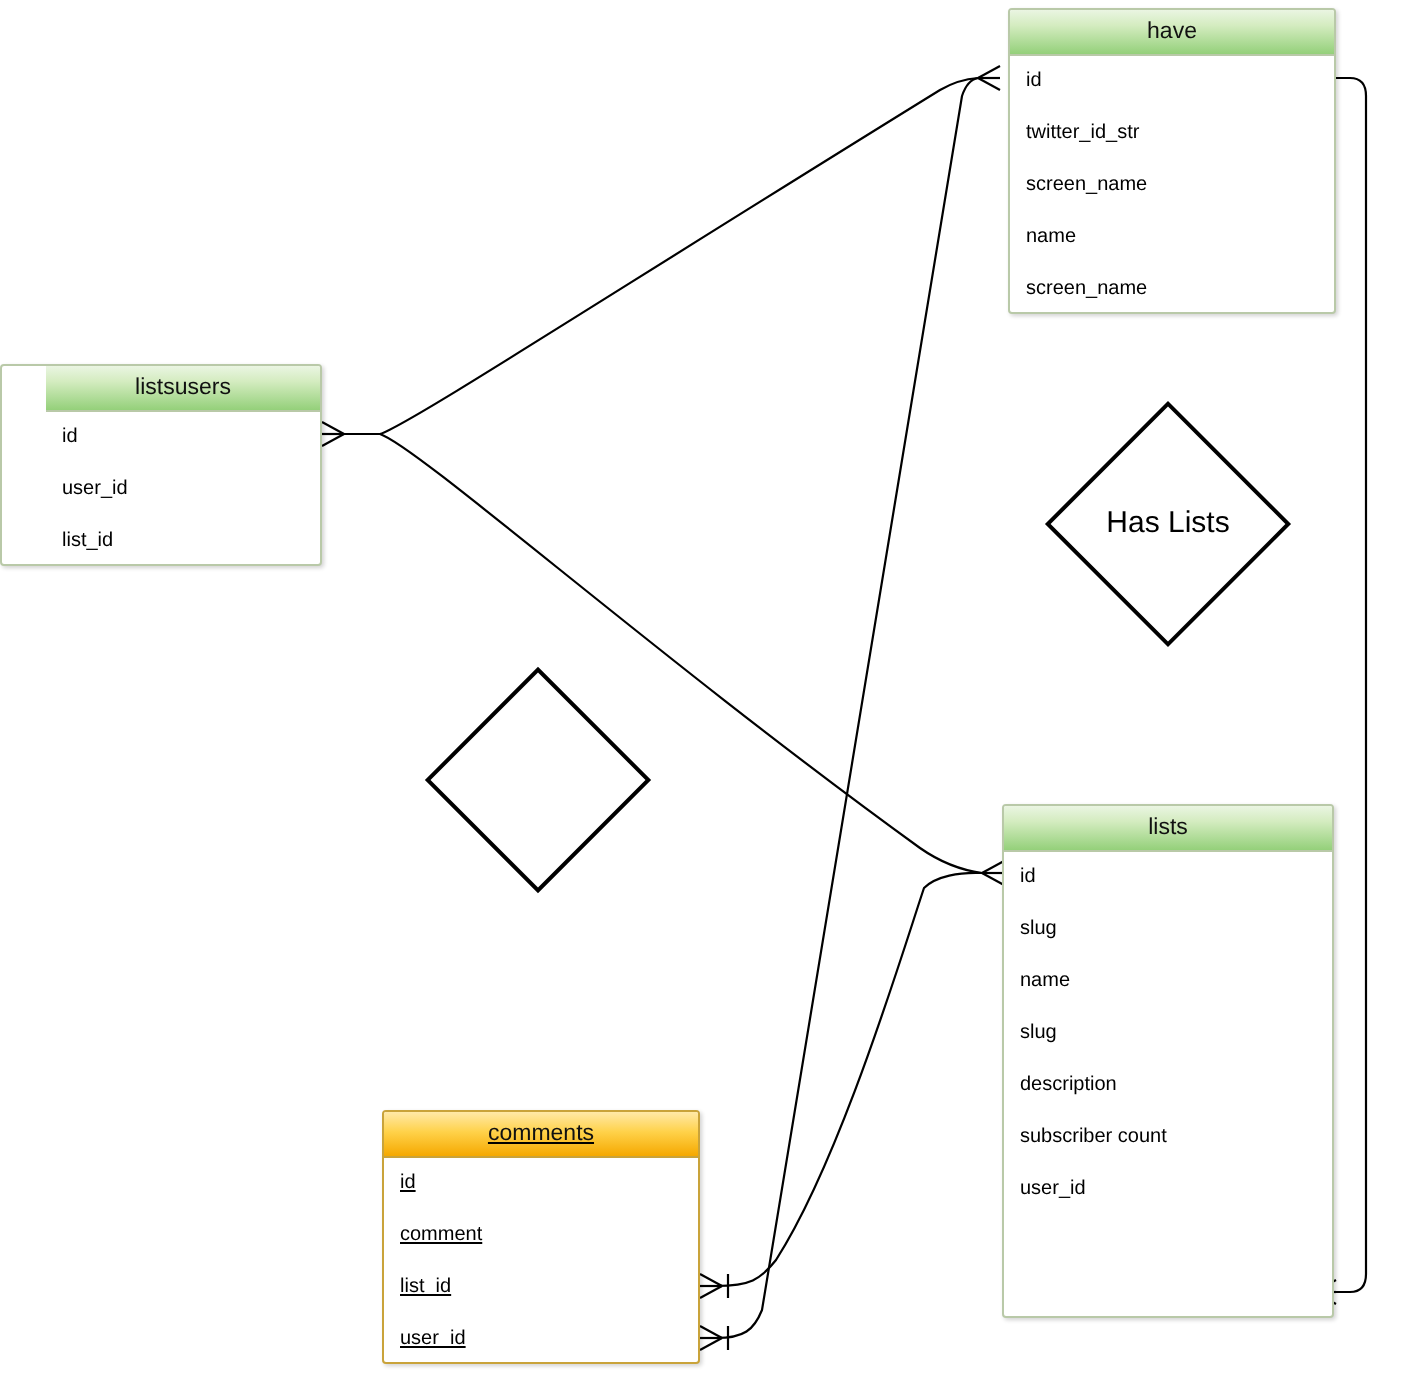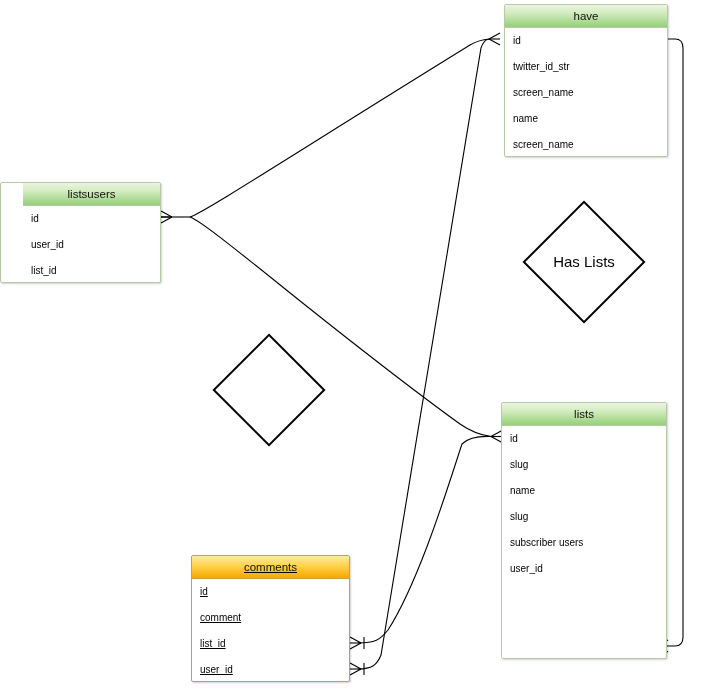--- a/index.html
+++ b/index.html
@@ -166,21 +166,22 @@
     </ul>
   </div>
 
   <div class="entity" id="ent-lists" style="left: 501px; top: 402px; width: 166px; height: 257px;">
     <div class="entity-header">lists</div>
     <ul class="attr-list">
       <li class="attr">id</li>
       <li class="attr">slug</li>
       <li class="attr">name</li>
       <li class="attr">slug</li>
-      <li class="attr">subscriber users</li>
+      <li class="attr">description</li>
+      <li class="attr">subscriber count</li>
       <li class="attr">user_id</li>
     </ul>
   </div>
 
   <div class="entity orange" id="ent-comments" style="left: 191px; top: 555px; width: 159px; height: 127px; text-decoration: underline;">
     <div class="entity-header">comments</div>
     <ul class="attr-list">
       <li class="attr">id</li>
       <li class="attr">comment</li>
       <li class="attr">list_id</li>

